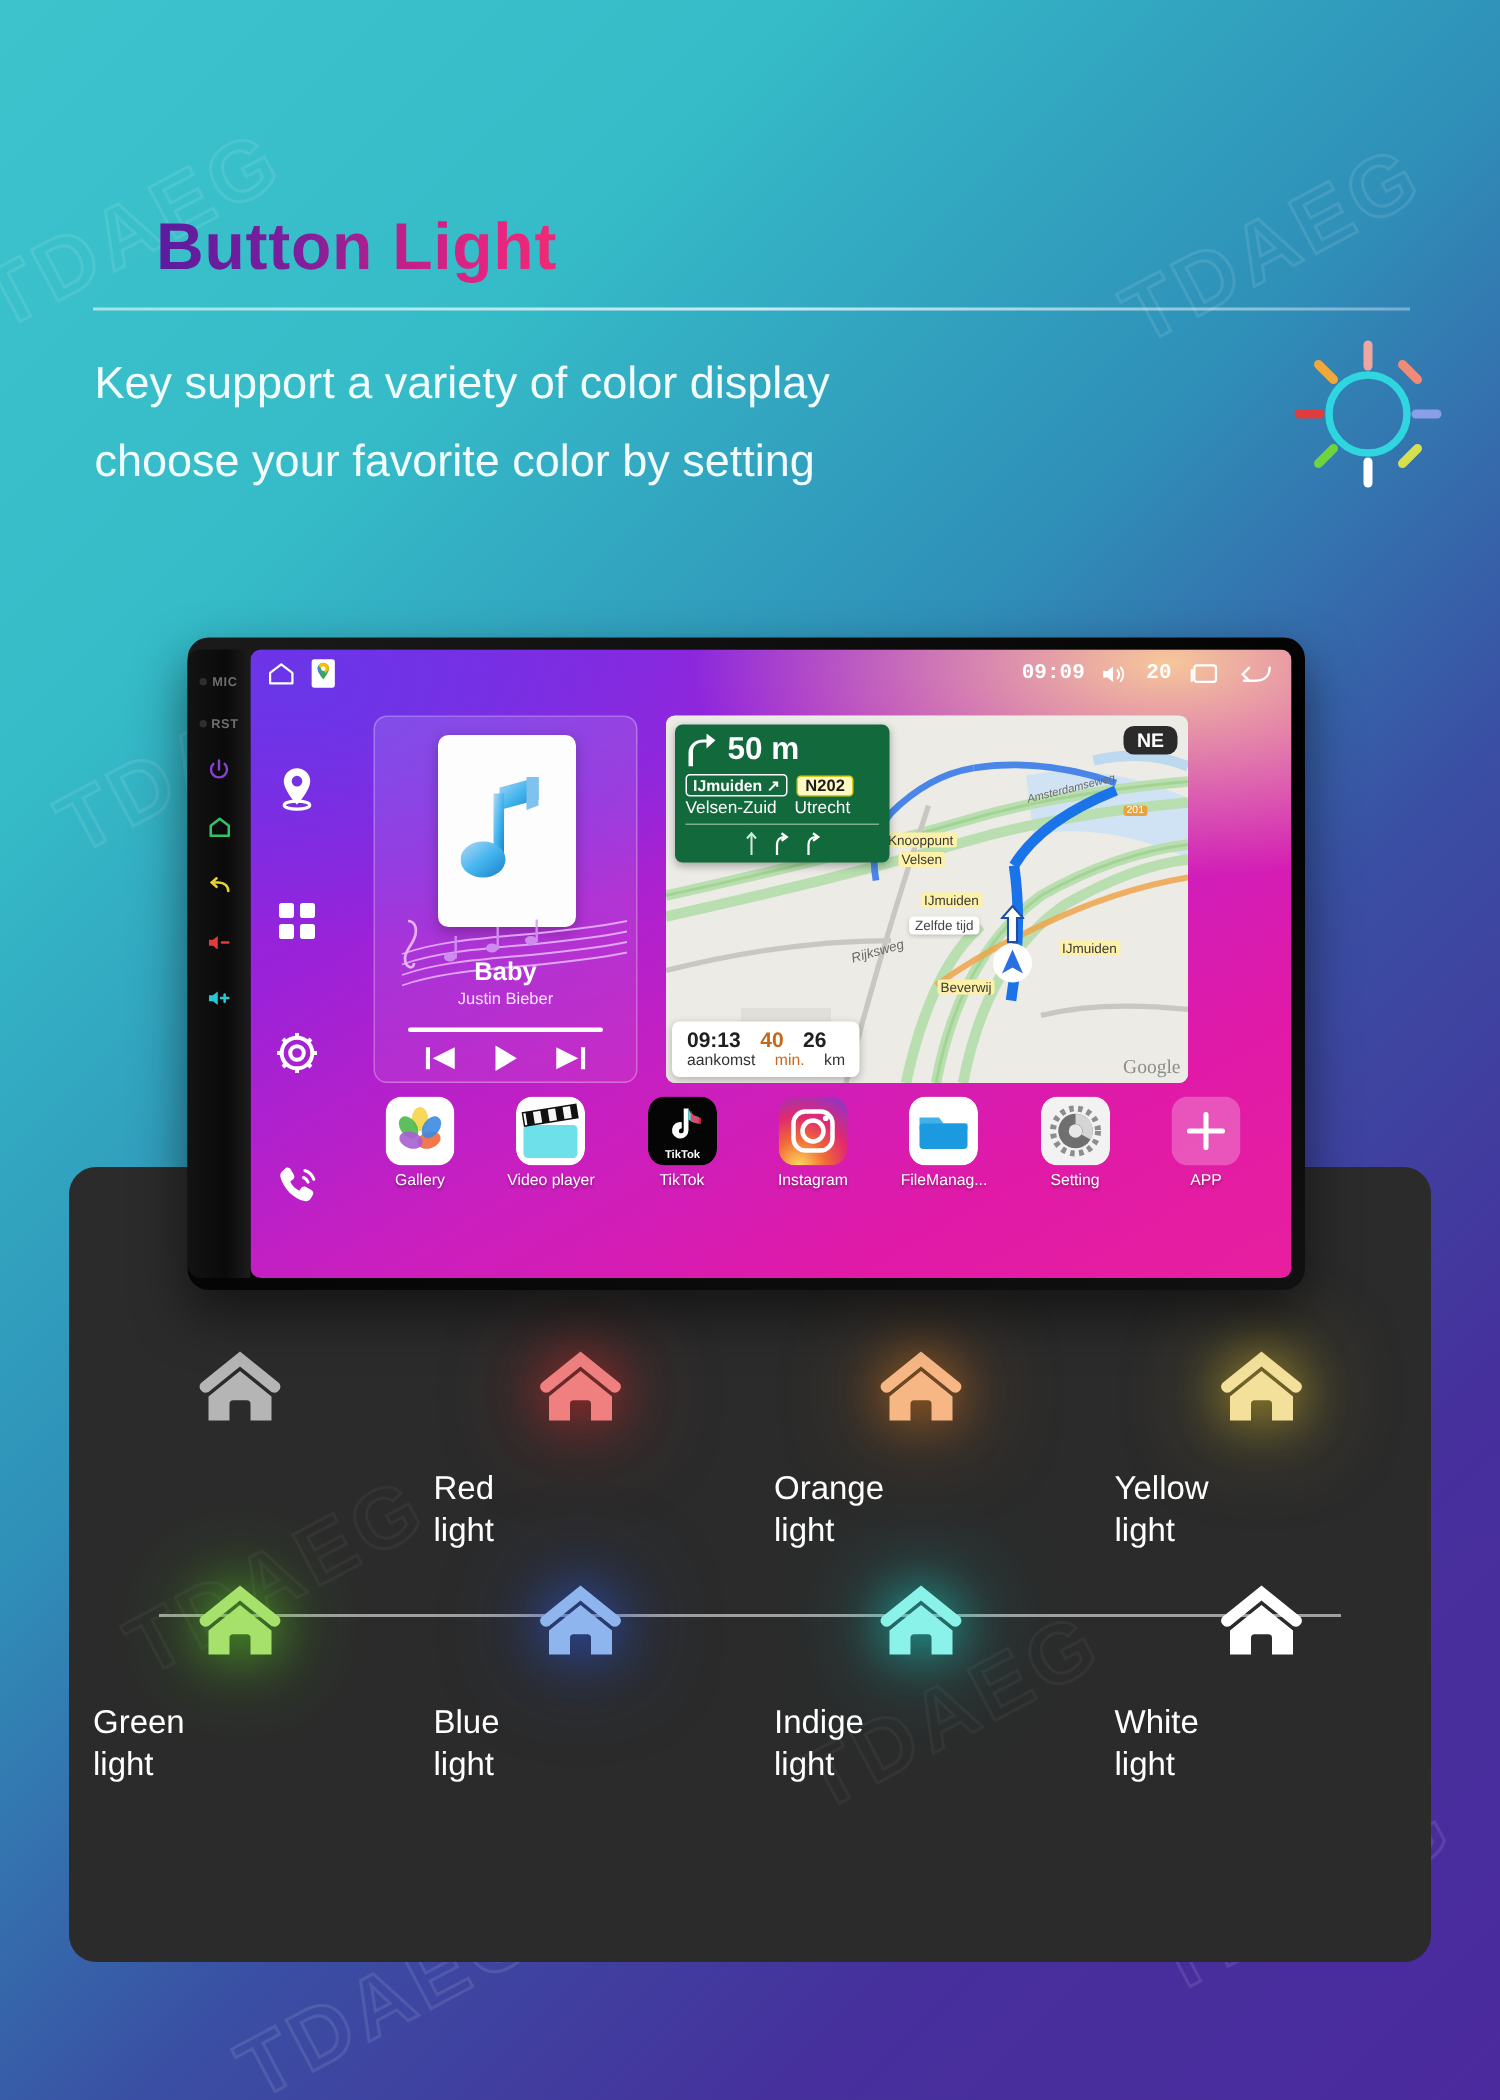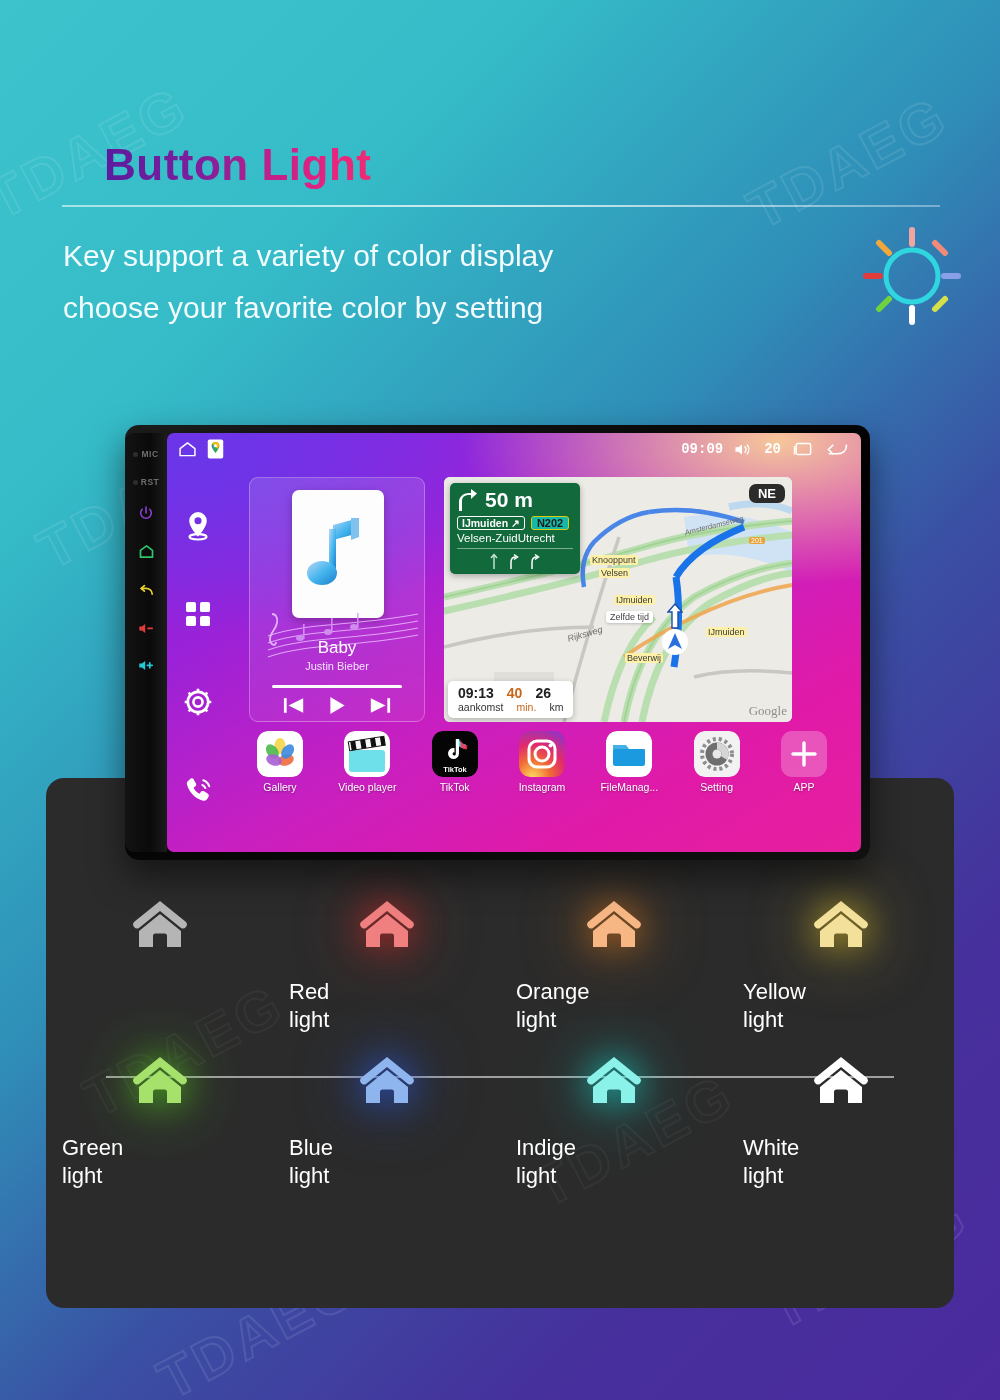--- a/index.html
+++ b/index.html
@@ -83,42 +83,42 @@
   .music {
     position:absolute; left:20px; top:8px; width:176px; height:245px;
     background:linear-gradient(170deg,rgba(255,255,255,.13),rgba(255,255,255,.05));
     border:1px solid rgba(255,255,255,.28); border-radius:9px; overflow:hidden;
   }
   .albumart {
     position:absolute; left:42px; top:12px; width:92px; height:128px;
     background:#fdfdfd; border-radius:7px; display:flex;align-items:center;justify-content:center;
     box-shadow:0 3px 9px rgba(0,0,0,.25);
   }
-  .m-title { position:absolute;left:0;right:0;top:160px;text-align:center;color:#fff;font-size:17px;font-weight:normal;}
+  .m-title { position:absolute;left:0;right:0;top:160px;text-align:center;color:#fff;font-size:17px;font-weight:bold;}
   .m-artist{ position:absolute;left:0;right:0;top:182px;text-align:center;color:#f3e3ff;font-size:11px;}
   .m-bar  { position:absolute;left:22px;right:22px;top:207px;height:3px;background:#fff;border-radius:2px;}
   .m-ctrl { position:absolute;left:0;right:0;top:218px;display:flex;justify-content:space-around;padding:0 22px;}
 
   
   .map {
     position:absolute; left:215px; top:8px; width:348px; height:245px;
     border-radius:6px; overflow:hidden; background:#eceae6;
   }
   .mapsvg{position:absolute;inset:0;}
   .navcard {
-    position:absolute; left:6px; top:6px; width:130px;
+    position:absolute; left:6px; top:6px; width:143px;
     background:#11693c; border-radius:5px; color:#fff; padding:5px 7px 3px;
     box-shadow:0 2px 6px rgba(0,0,0,.3);
   }
   .nc-top{display:flex;align-items:center;gap:8px;}
   .nc-dist{font-size:21px;font-weight:bold;}
   .nc-row2{display:flex;align-items:center;gap:6px;margin-top:4px;}
   .nc-chip{border:1.4px solid #fff;border-radius:3px;padding:0 4px;font-size:10.5px;font-weight:bold;display:flex;align-items:center;gap:3px;}
-  .nc-road{background:#14b8a6;color:#1a1a1a;border:1.4px solid #dccb12;border-radius:3px;padding:0 5px;font-size:11px;font-weight:bold;}
-  .nc-row3{display:flex;gap:0;margin-top:2px;font-size:11.5px;}
+  .nc-road{background:#fef9c3;color:#1a1a1a;border:1.4px solid #dccb12;border-radius:3px;padding:0 5px;font-size:11px;font-weight:bold;}
+  .nc-row3{display:flex;gap:12px;margin-top:2px;font-size:11.5px;}
   .nc-lanes{border-top:1px solid rgba(255,255,255,.45);margin-top:4px;padding:3px 0 1px;display:flex;justify-content:center;gap:9px;}
   .compass{
     position:absolute;right:7px;top:7px;background:#2b2b2b;color:#fff;
     border-radius:7px;padding:2px 9px;font-size:13px;font-weight:bold;
   }
   .etacard{
     position:absolute;left:4px;bottom:4px;background:#fff;border-radius:5px;
     padding:4px 10px 5px;box-shadow:0 2px 6px rgba(0,0,0,.25);
   }
   .eta-top{display:flex;gap:13px;align-items:baseline;}

